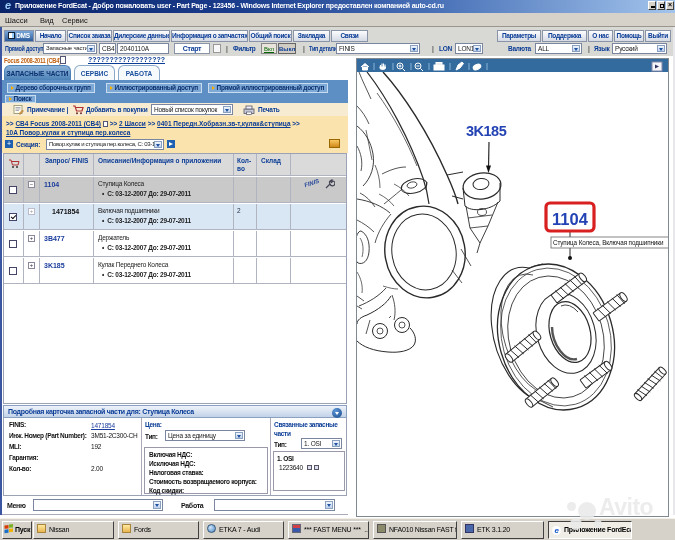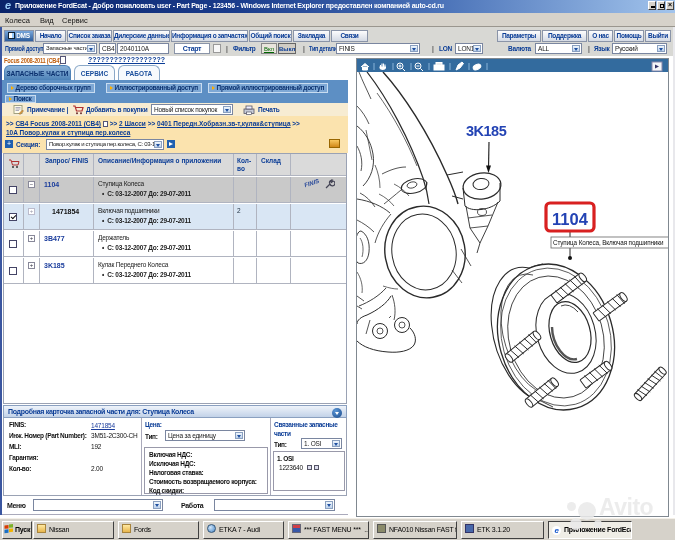--- a/index.html
+++ b/index.html
@@ -60,21 +60,21 @@
  <div class="abs" id="titletext">Приложение FordEcat - Добро пожаловать user - Part Page - 123456 - Windows Internet Explorer предоставлен компанией auto-cd.ru</div>
  <div class="abs tbtn" style="left:648px;">
       <span style="position:absolute;left:1.5px;bottom:1.5px;width:4px;height:1.5px;background:#000;"></span>
     </div>
  <div class="abs tbtn" style="left:657px;">
       <span style="position:absolute;left:1.5px;top:1.5px;width:4.5px;height:4.5px;border:1px solid #000;border-top-width:1.5px;"></span>
     </div>
  <div class="abs tbtn" style="left:666px;font-size:7px;line-height:6px;">×</div>
 </div>
 <div class="abs" id="menubar">
-    <span style="left:5px">Колеса</span>
+    <span style="left:5px">Шасси</span>
     <span style="left:40px">Вид</span>
     <span style="left:62px">Сервис</span>
   </div>
 <div class="abs" id="hdr">
  <div class="navbtn" id="dmsbtn" style="left:2px;width:30px;"><span style="display:inline-block;width:7px;height:7px;background:linear-gradient(90deg,#fff 50%,#9cf 50%);border:1px solid #123;vertical-align:-1px;margin-right:1px;"></span>DMS</div>
  <div class="navbtn" style="left:33px;width:31px;">Начало</div>
  <div class="navbtn" style="left:65px;width:45px;">Список заказа</div>
  <div class="navbtn" style="left:111px;width:57px;">Дилерские данные</div>
  <div class="navbtn" style="left:169px;width:77px;">Информация о запчастях</div>
  <div class="navbtn" style="left:247px;width:43px;">Общий поиск</div>

